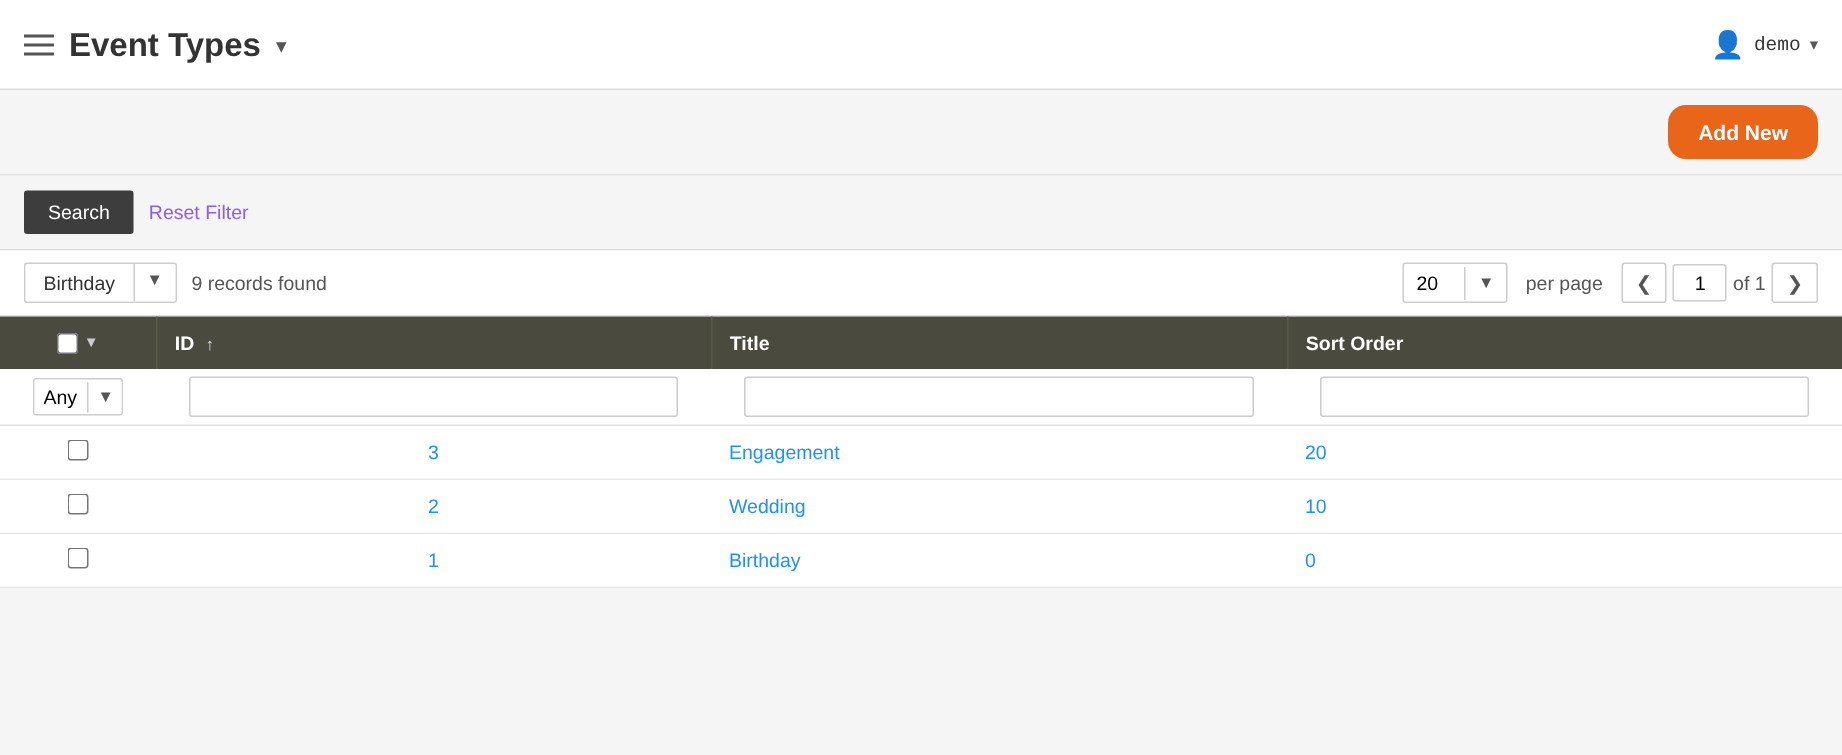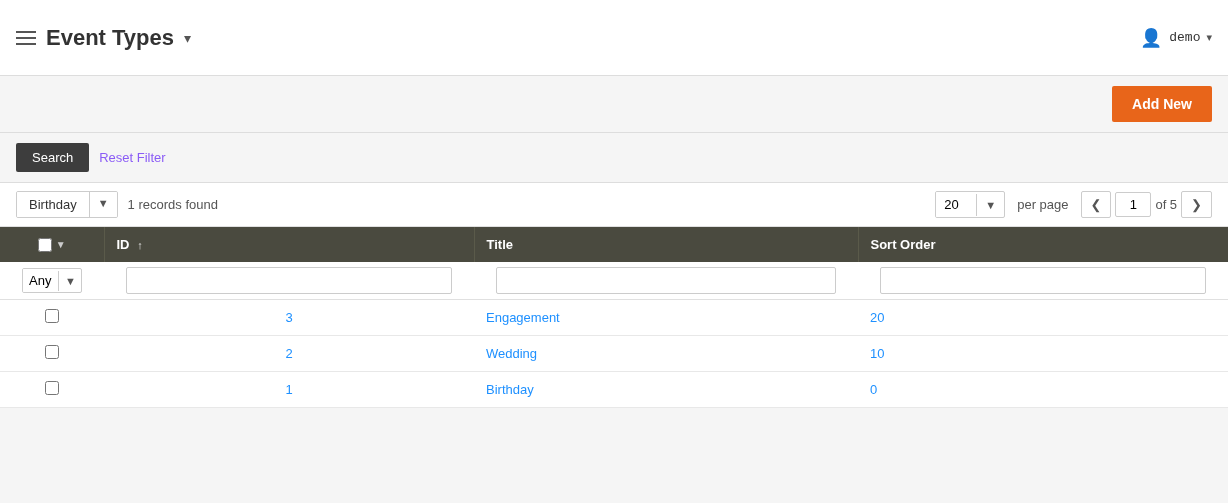--- a/index.html
+++ b/index.html
@@ -3,21 +3,21 @@
   <meta charset="utf-8">
   <style>
     * { box-sizing: border-box; margin: 0; padding: 0; }
     body { font-family: Arial, sans-serif; font-size: 13px; background: #f5f5f5; color: #333; }
 
     
     .header {
       background: #fff;
       border-bottom: 1px solid #ddd;
       padding: 0 16px;
-      height: 76px;
+      height: 60px;
       display: flex;
       align-items: center;
       justify-content: space-between;
     }
     .header-left {
       display: flex;
       align-items: center;
       gap: 10px;
     }
     .hamburger-icon {
@@ -71,21 +71,21 @@
       justify-content: flex-end;
     }
     .add-new-btn {
       background: #e8651a;
       color: #fff;
       border: none;
       padding: 10px 20px;
       font-size: 14px;
       font-weight: bold;
       cursor: pointer;
-      border-radius: 2px;
+      border-radius: 12px;
     }
 
     
     .filter-bar {
       background: #f5f5f5;
       padding: 10px 16px;
       display: flex;
       align-items: center;
       gap: 10px;
       border-bottom: 1px solid #ddd;
@@ -349,36 +349,36 @@
   <button class="search-btn">Search</button>
   <button class="reset-filter-link">Reset Filter</button>
 </div>
 
 <div class="actions-bar">
   <div class="actions-left">
     <div class="actions-dropdown">
       <span class="actions-label">Birthday</span>
       <span class="actions-caret">▼</span>
     </div>
-    <span class="records-found">1 records found</span>
+    <span class="records-found">9 records found</span>
   </div>
   <div class="actions-right">
     <div class="per-page-select-wrap">
       <select class="per-page-select">
         <option>20</option>
         <option>50</option>
         <option>100</option>
       </select>
       <span class="per-page-caret">▼</span>
     </div>
     <span class="per-page-label">per page</span>
     <div class="pagination">
       <button class="page-nav-btn">❮</button>
       <input class="page-input" type="text" value="1" style="">
-      <span class="page-of">of 5</span>
+      <span class="page-of">of 1</span>
       <button class="page-nav-btn">❯</button>
     </div>
   </div>
 </div>
 
 <div class="table-container">
   <table>
     <thead>
       <tr>
         <th class="th-checkbox">

